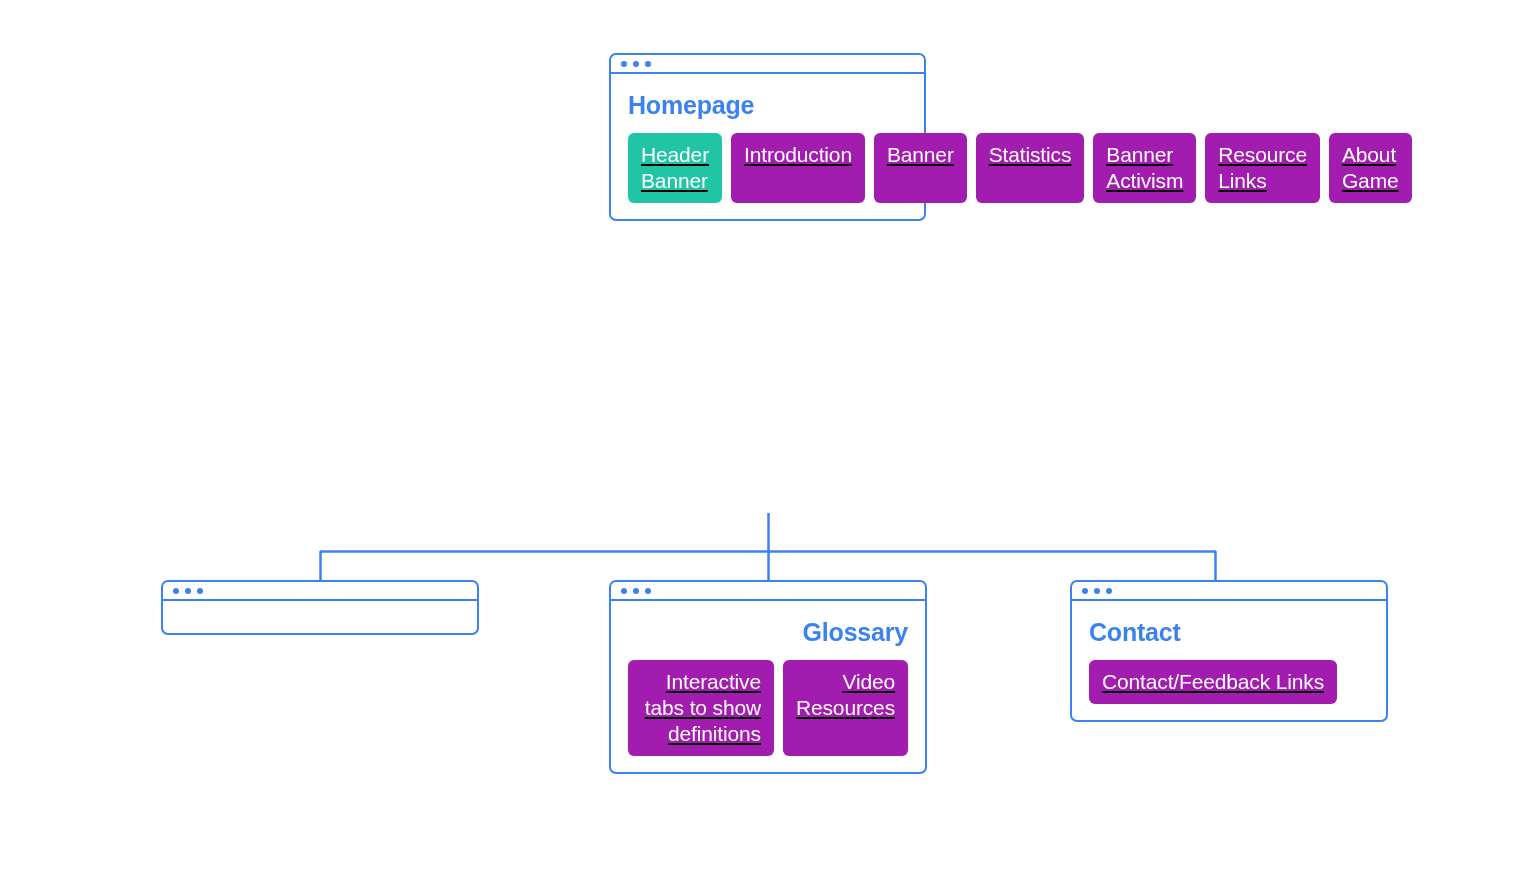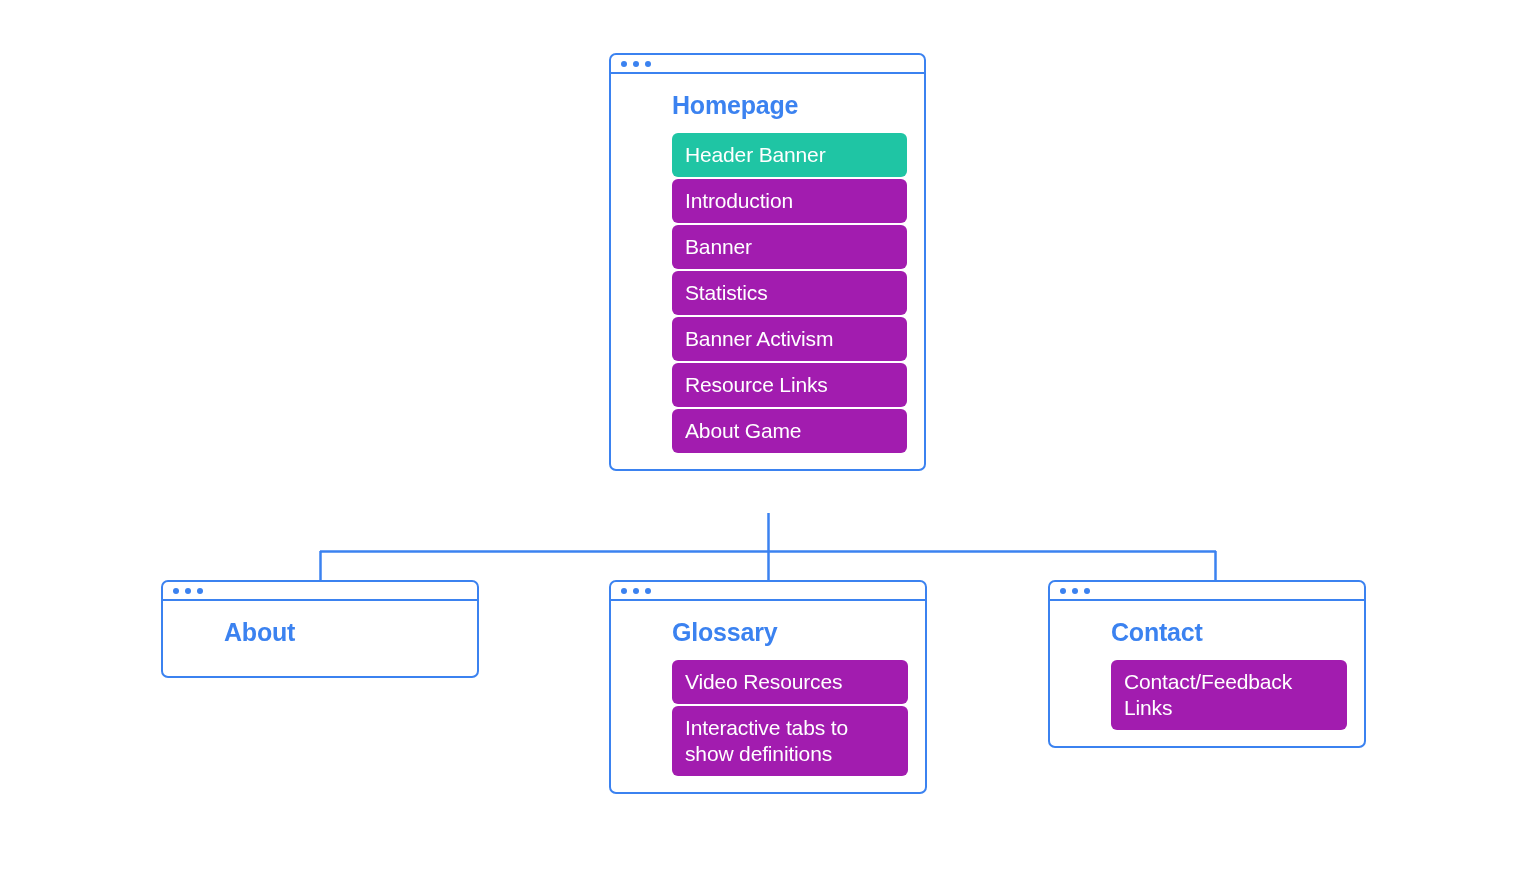--- a/index.html
+++ b/index.html
@@ -45,34 +45,34 @@
   }
   .dot {
     width: 6px;
     height: 6px;
     border-radius: 50%;
     background: #3b82f0;
     display: block;
   }
   .card-body {
     padding: 16px 17px 16px 17px;
-    margin-left: 44px;
   }
   .card-title {
     color: #3b82f0;
     font-size: 25px;
     font-weight: bold;
     line-height: 30px;
     letter-spacing: -0.2px;
     margin: 0 0 13px 0;
   }
   .items {
     display: flex;
-    flex-direction: column;
-    gap: 2px;
+    flex-direction: row;
+    gap: 9px;
+    text-decoration: underline;
   }
   .item {
     box-sizing: border-box;
     background: #a21caf;
     color: #ffffff;
     border-radius: 6px;
     font-size: 21px;
     line-height: 26px;
     padding: 9px 13px 9px 13px;
     letter-spacing: -0.15px;
@@ -117,40 +117,39 @@
   </div>
 </div>
 
 <div class="card" style="left:161px; top:580px; width:318px;">
   <div class="card-titlebar">
     <span class="dot"></span>
     <span class="dot"></span>
     <span class="dot"></span>
   </div>
   <div class="card-body">
-    <div class="card-title">About</div>
   </div>
 </div>
 
-<div class="card" style="left:609px; top:580px; width:318px;">
+<div class="card" style="left:609px; top:580px; width:318px;text-align:right;">
   <div class="card-titlebar">
     <span class="dot"></span>
     <span class="dot"></span>
     <span class="dot"></span>
   </div>
   <div class="card-body">
     <div class="card-title">Glossary</div>
     <div class="items">
+      <div class="item">Interactive tabs to show definitions</div>
       <div class="item">Video Resources</div>
-      <div class="item">Interactive tabs to show definitions</div>
     </div>
   </div>
 </div>
 
-<div class="card" style="left:1048px; top:580px; width:318px;">
+<div class="card" style="left:1070px; top:580px; width:318px;">
   <div class="card-titlebar">
     <span class="dot"></span>
     <span class="dot"></span>
     <span class="dot"></span>
   </div>
   <div class="card-body">
     <div class="card-title">Contact</div>
     <div class="items">
       <div class="item">Contact/Feedback Links</div>
     </div>

